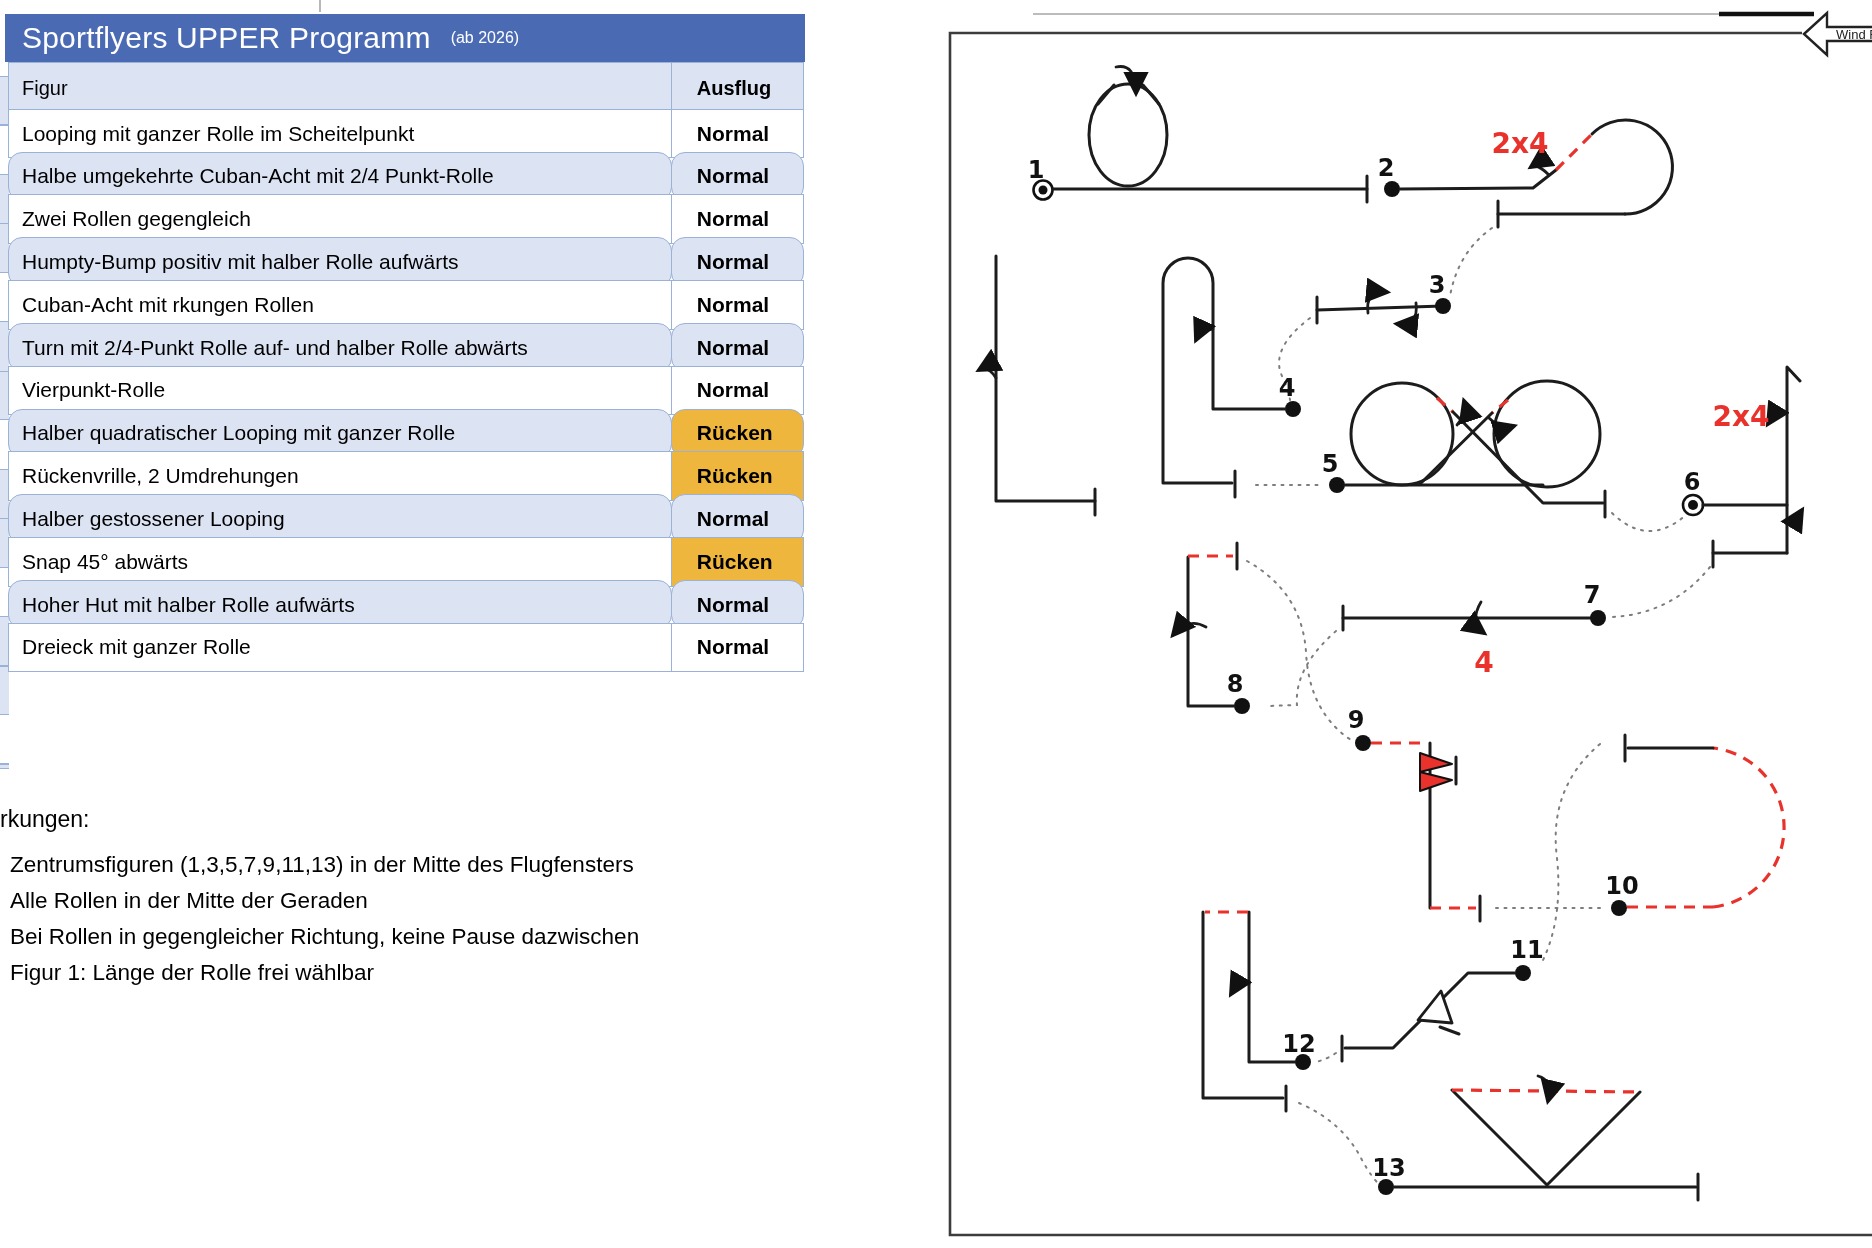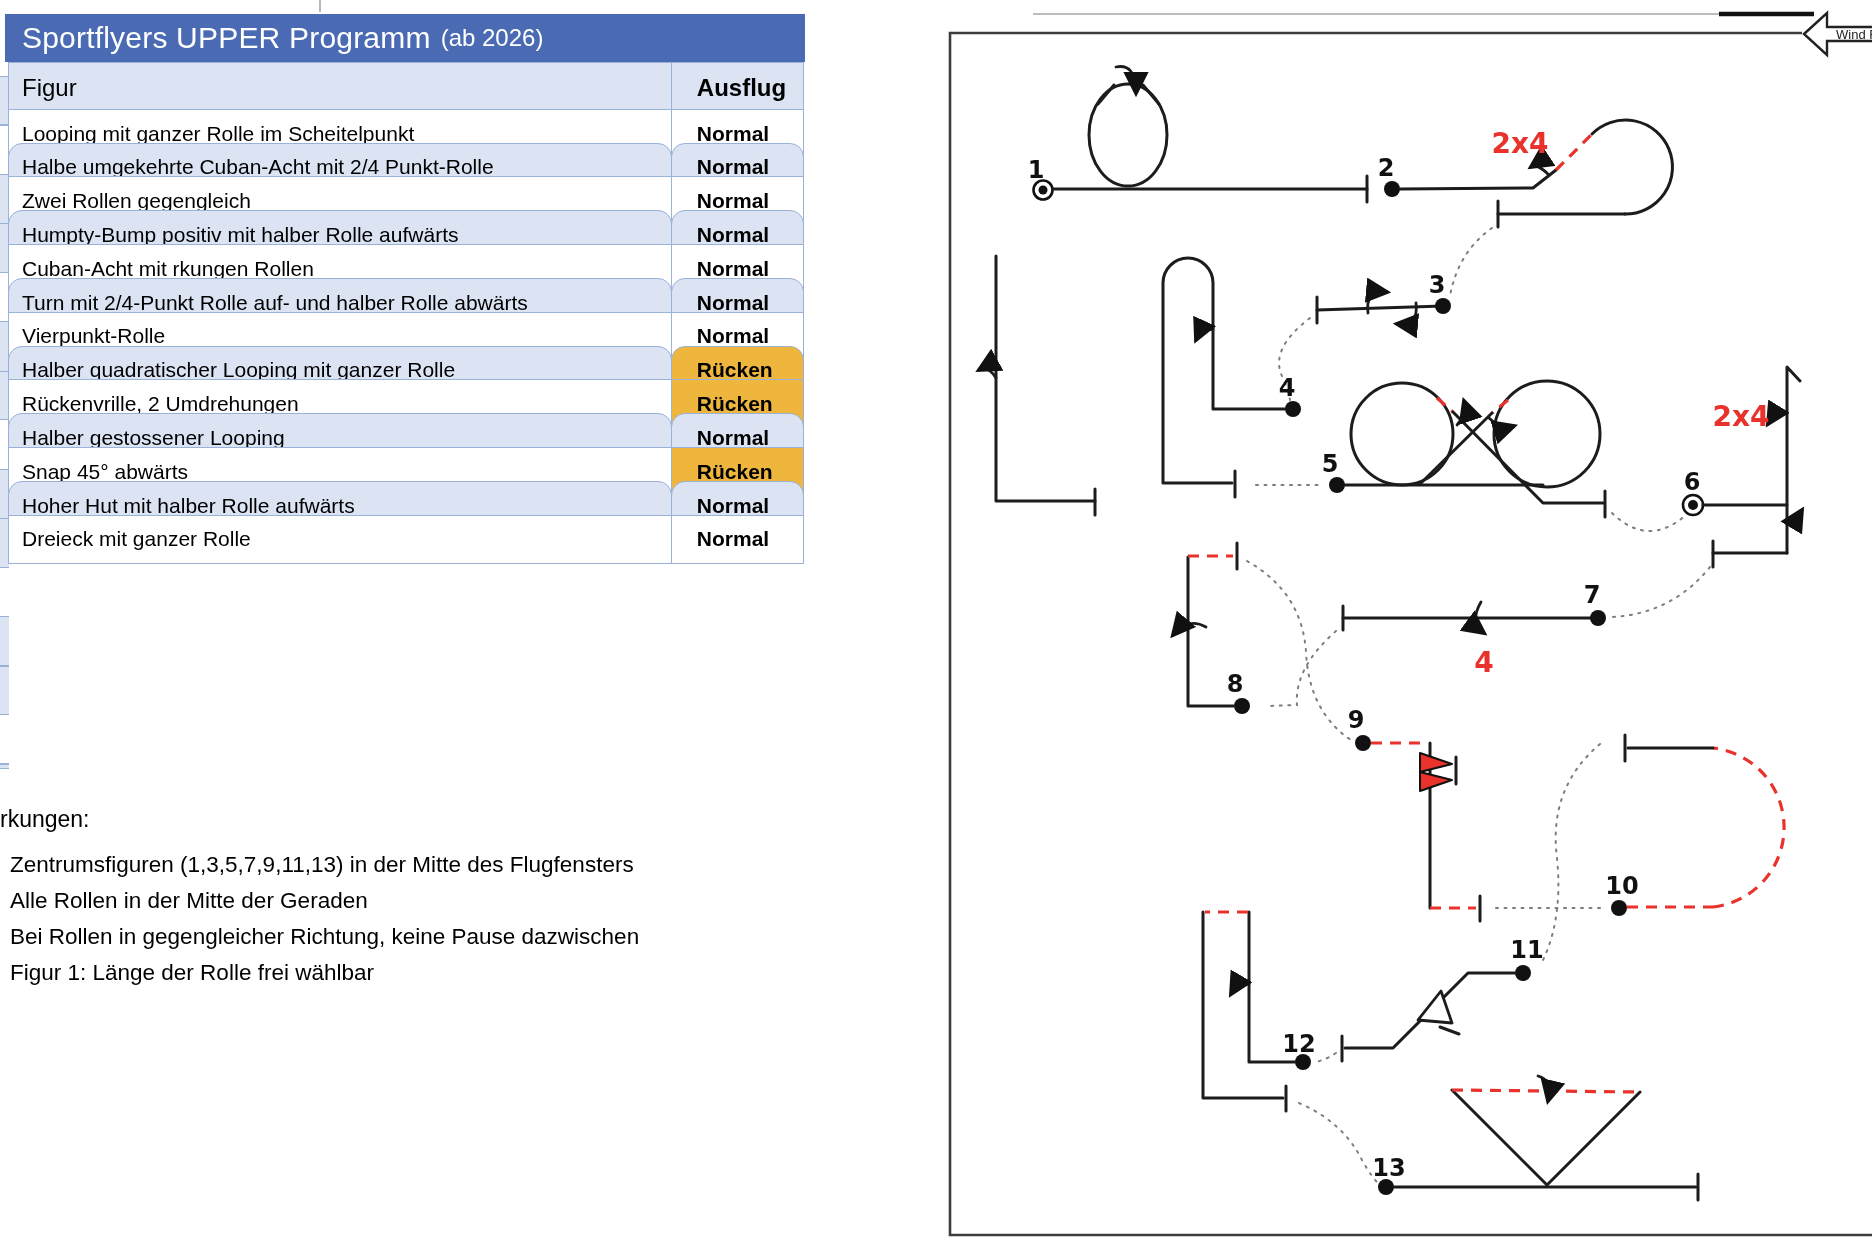--- a/index.html
+++ b/index.html
@@ -6,29 +6,29 @@
     --titlebg:#4a6bb3; --band:#dce4f4; --border:#9ab1d8; --ruecken:#eeb63d; --red:#e8322b;
   }
   html,body{margin:0;padding:0;background:#fff;}
   #stage{position:relative;width:1872px;height:1248px;overflow:hidden;background:#fff;
          font-family:"Liberation Sans",sans-serif;}
   
   #prog-table{position:absolute;left:0;top:14px;width:806px;}
   .title-bar{position:absolute;left:5px;top:0;width:800px;height:48px;background:var(--titlebg);
              color:#fff;display:flex;align-items:center;padding-left:17px;box-sizing:border-box;}
   .title-main{font-size:30px;letter-spacing:.2px;}
-  .title-suffix{font-size:24px;margin-left:10px;}
+  .title-suffix{font-size:16px;margin-left:20px;}
   .hdr-row{position:absolute;left:8px;top:48px;height:48px;display:flex;}
   .cell{box-sizing:border-box;border:1.2px solid var(--border);display:flex;align-items:center;
         color:#000;background:#fff;}
   .c-fig{width:664px;padding-left:13px;}
   .c-aus{width:133px;padding-left:25px;margin-left:-1.2px;font-weight:bold;}
-  .hdr-row .cell{background:var(--band);font-size:24px;height:52px;}
+  .hdr-row .cell{background:var(--band);font-size:20px;height:52px;}
   #table-body{position:absolute;left:8px;top:96px;}
-  .trow{display:flex;height:35px;margin-top:-1.2px;}
+  .trow{display:flex;height:44px;margin-top:-1.2px;}
   .trow .cell{font-size:21px;height:49.6px;}
   .trow.band .cell{background:var(--band);border-radius:14px;}
   .trow .cell.rk{background:var(--ruecken);}
   
   #sliver{position:absolute;left:0;top:62px;width:9px;height:693px;box-sizing:border-box;
           border-top:1.2px solid var(--border);border-bottom:1.2px solid var(--border);
           background:repeating-linear-gradient(to bottom,
             var(--band) 0, var(--band) 47.4px, var(--border) 47.4px, var(--border) 48.6px,
             #fff 48.6px, #fff 96.8px, var(--border) 96.8px, var(--border) 98px,
             var(--band) 98px, var(--band) 146.2px, var(--border) 146.2px, var(--border) 147.4px,

